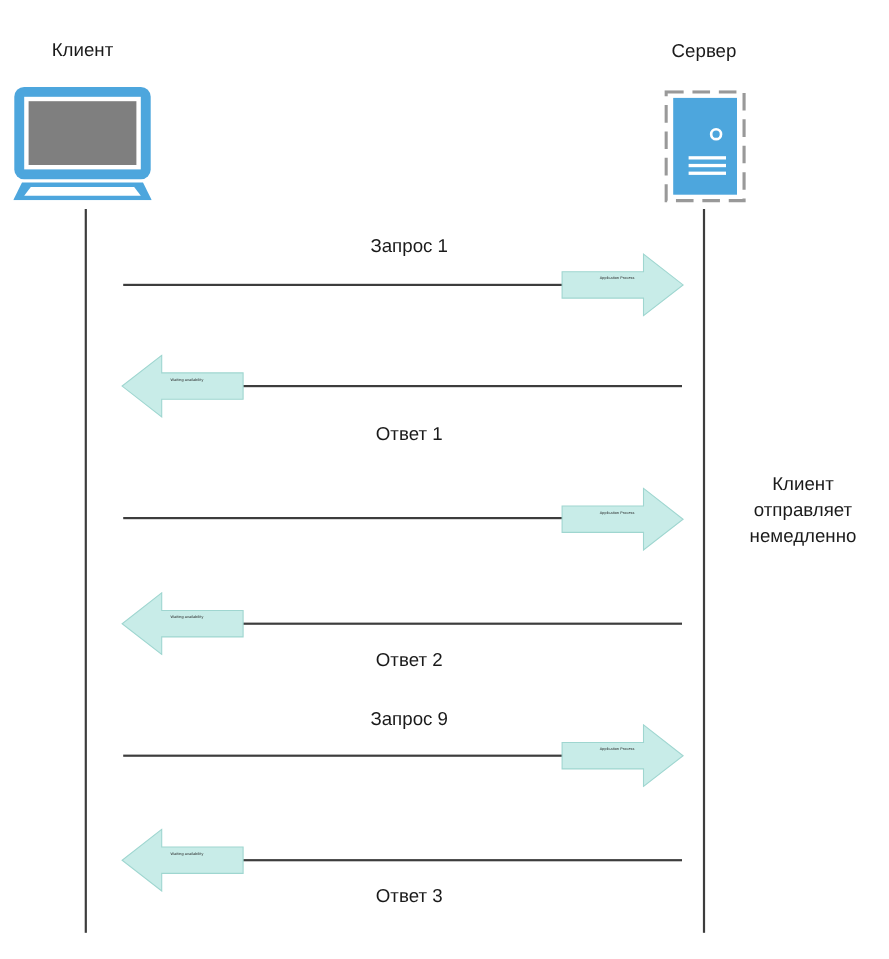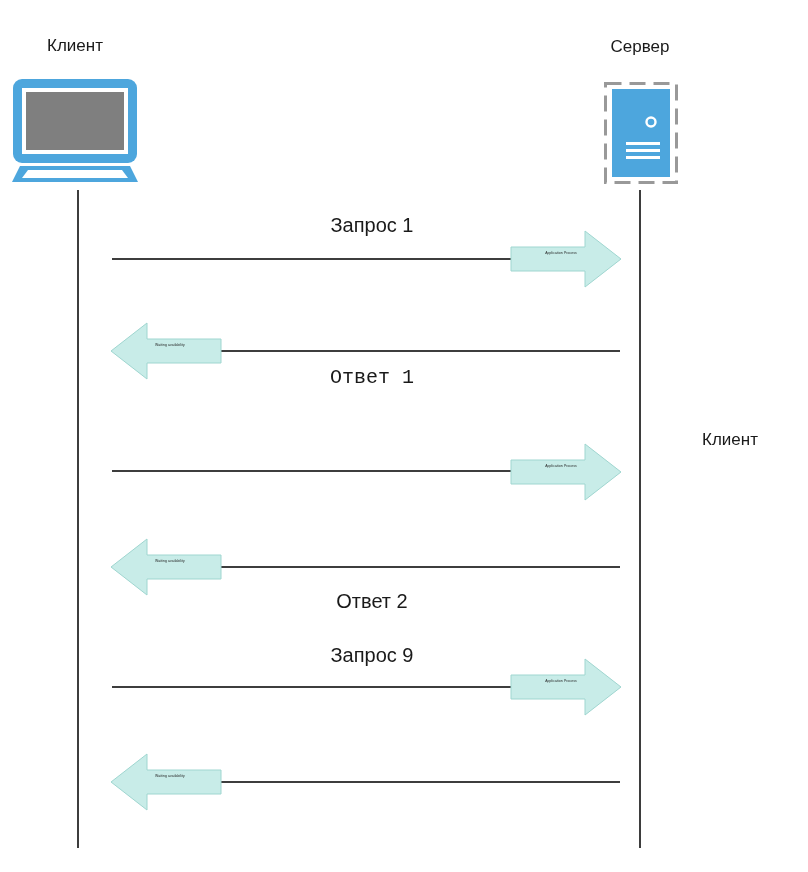--- a/index.html
+++ b/index.html
@@ -45,21 +45,21 @@
   #lifeline-server { left: 639px; }
 
   .msg-line {
     position: absolute;
     height: 2px;
     background: #3d3d3d;
   }
 
   .msg-label {
     position: absolute;
-    font-size: 20px;
+    font-size: 17px;
     color: #1a1a1a;
     text-align: center;
     white-space: nowrap;
     width: 260px;
   }
 
   .block-arrow { position: absolute; }
   .arrow-caption {
     position: absolute;
     font-size: 3.4px;
@@ -115,21 +115,21 @@
   <svg class="block-arrow" style="left:510px; top:230px; width:112px; height:58px;" viewBox="0 0 112 58">
     <path d="M 1 17 L 75 17 L 75 1 L 111 29 L 75 57 L 75 41 L 1 41 Z" fill="#c8ece8" stroke="#9fd6d0" stroke-width="1"></path>
   </svg>
   <div class="arrow-caption" style="left:526px; top:252px; width:70px;">Application Process</div>
 
   <div class="msg-line" style="left:220px; top:350px; width:400px;"></div>
   <svg class="block-arrow" style="left:110px; top:322px; width:112px; height:58px;" viewBox="0 0 112 58">
     <path d="M 111 17 L 37 17 L 37 1 L 1 29 L 37 57 L 37 41 L 111 41 Z" fill="#c8ece8" stroke="#9fd6d0" stroke-width="1"></path>
   </svg>
   <div class="arrow-caption" style="left:135px; top:344px; width:70px;">Waiting availability</div>
-  <div class="msg-label" style="left:242px; top:366px;font-family:Liberation Mono, monospace;">Ответ 1</div>
+  <div class="msg-label" style="left:242px; top:385px;">Ответ 1</div>
 
   <div class="msg-line" style="left:112px; top:470px; width:400px;"></div>
   <svg class="block-arrow" style="left:510px; top:443px; width:112px; height:58px;" viewBox="0 0 112 58">
     <path d="M 1 17 L 75 17 L 75 1 L 111 29 L 75 57 L 75 41 L 1 41 Z" fill="#c8ece8" stroke="#9fd6d0" stroke-width="1"></path>
   </svg>
   <div class="arrow-caption" style="left:526px; top:465px; width:70px;">Application Process</div>
 
   <div class="msg-line" style="left:220px; top:566px; width:400px;"></div>
   <svg class="block-arrow" style="left:110px; top:538px; width:112px; height:58px;" viewBox="0 0 112 58">
     <path d="M 111 17 L 37 17 L 37 1 L 1 29 L 37 57 L 37 41 L 111 41 Z" fill="#c8ece8" stroke="#9fd6d0" stroke-width="1"></path>
@@ -142,18 +142,21 @@
   <svg class="block-arrow" style="left:510px; top:658px; width:112px; height:58px;" viewBox="0 0 112 58">
     <path d="M 1 17 L 75 17 L 75 1 L 111 29 L 75 57 L 75 41 L 1 41 Z" fill="#c8ece8" stroke="#9fd6d0" stroke-width="1"></path>
   </svg>
   <div class="arrow-caption" style="left:526px; top:680px; width:70px;">Application Process</div>
 
   <div class="msg-line" style="left:220px; top:781px; width:400px;"></div>
   <svg class="block-arrow" style="left:110px; top:753px; width:112px; height:58px;" viewBox="0 0 112 58">
     <path d="M 111 17 L 37 17 L 37 1 L 1 29 L 37 57 L 37 41 L 111 41 Z" fill="#c8ece8" stroke="#9fd6d0" stroke-width="1"></path>
   </svg>
   <div class="arrow-caption" style="left:135px; top:775px; width:70px;">Waiting availability</div>
+  <div class="msg-label" style="left:242px; top:805px;">Ответ 3</div>
 
   <div id="side-note">
     <div>Клиент</div>
+    <div>отправляет</div>
+    <div>немедленно</div>
   </div>
 
 </div>
 
 </body></html>

